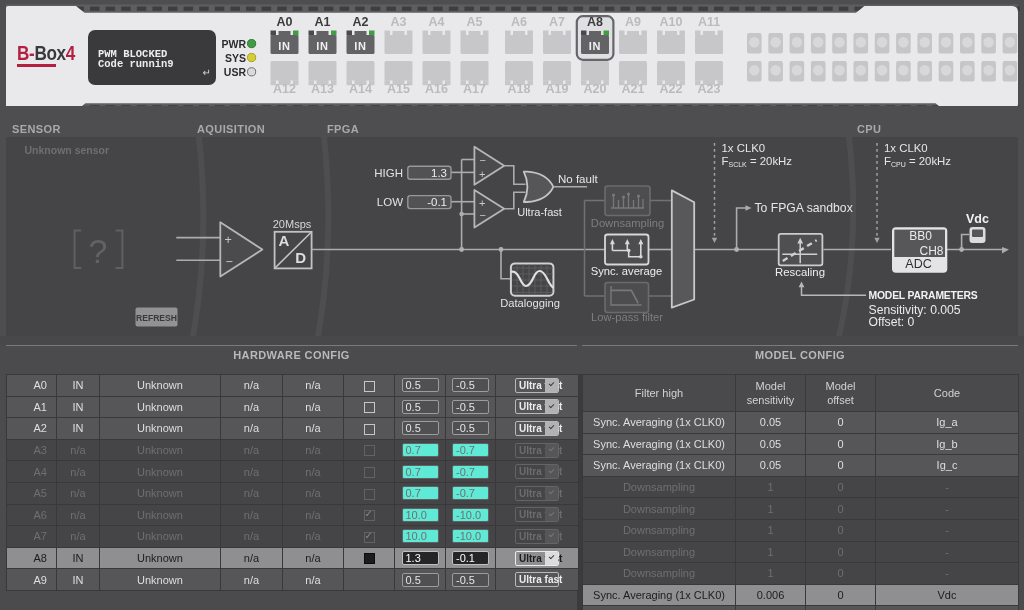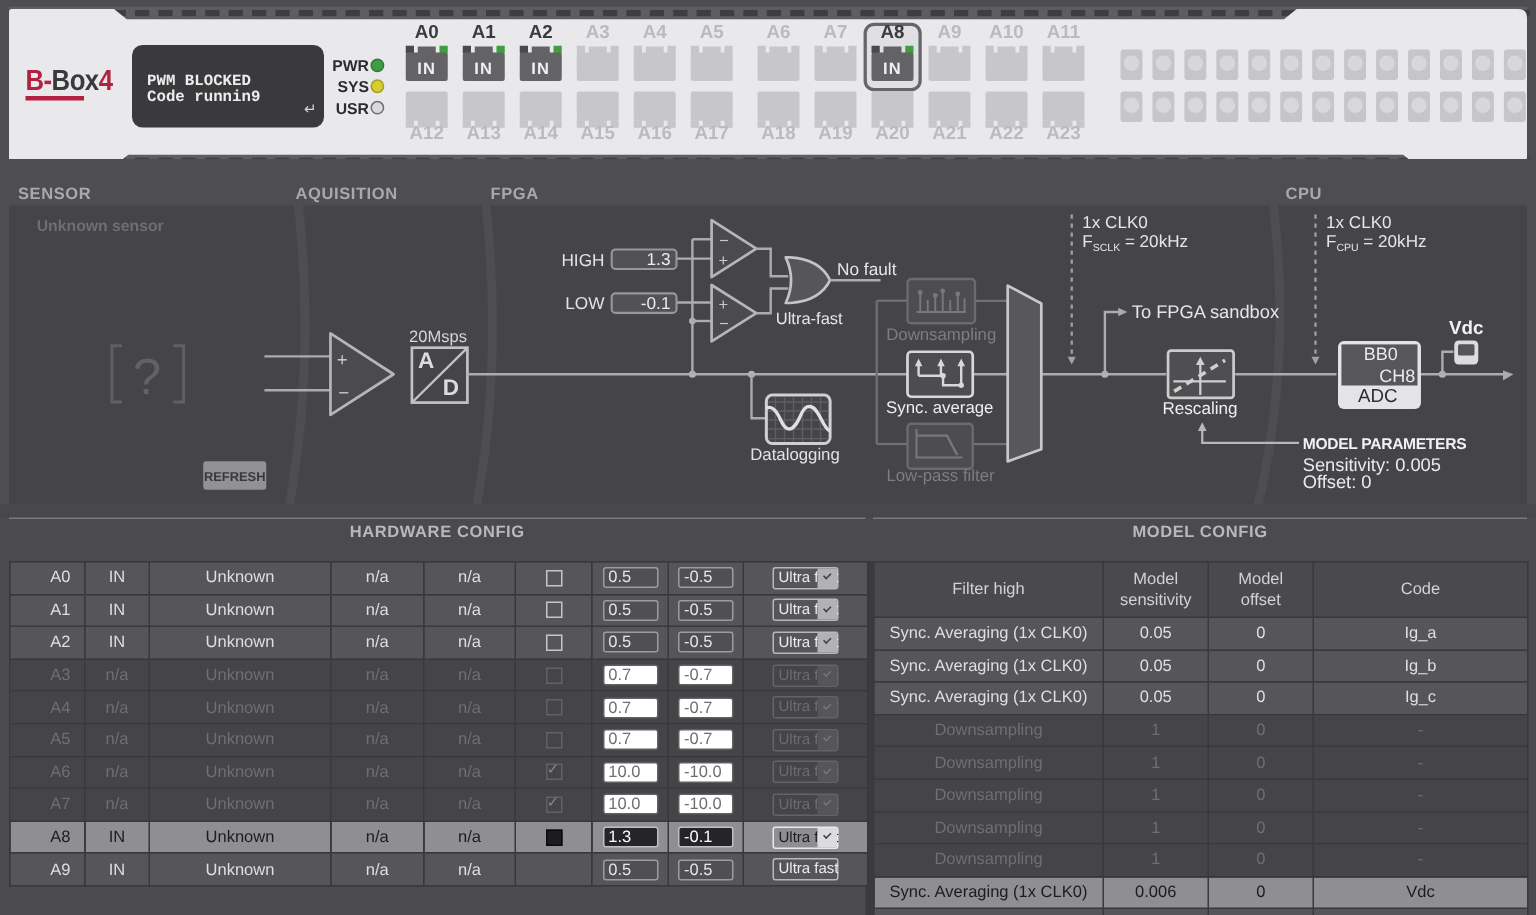--- a/index.html
+++ b/index.html
@@ -14,24 +14,24 @@
 .tb tr.off td{background:#454548;color:#6f6f72}
 .tb tr.sel td{background:#8f8f91;color:#1c1c1e}
 .tb td.chan{text-align:right;padding-right:9px}
 .cb{display:inline-block;width:11px;height:11px;vertical-align:middle;border:1.5px solid #c6c6c8;background:transparent}
 .cb.offn,.cb.offc{border-color:#626265}
 .cb.offc{position:relative}
 .cb.offc::after{content:"\2713";position:absolute;left:0px;top:-3px;font-size:10px;color:#8a8a8c}
 .cb.self{border-color:#0c0c0e;background:#1c1c1e}
 .fld{display:inline-block;width:37px;height:14px;border:1px solid #9c9c9e;background:#505052;color:#e4e4e6;
  text-align:left;padding:0 3px;line-height:12px;font-size:11px;border-radius:2px}
-.fld.offn,.fld.offc{border-color:#616164;background:#ffffff;color:#707073}
+.fld.offn,.fld.offc{border-color:#616164;background:#5eead4;color:#707073}
 .fld.self{border-color:#bfbfc1;background:#252527;color:#fdfdfd}
 .dd{display:inline-block;position:relative;width:44px;height:15px;border:1px solid #b8b8ba;border-radius:2px;
- text-align:left;padding:1px 0 0 3px;font-size:10px;font-weight:normal;color:#ececee;line-height:12px}
+ text-align:left;padding:1px 0 0 3px;font-size:10px;font-weight:bold;color:#ececee;line-height:12px}
 .dd .ddb{position:absolute;right:0;top:0;width:13px;height:13px;background:#b2b2b4;border-radius:0 1px 1px 0}
 .dd .ddb i{position:absolute;left:3.5px;top:3.5px;width:5px;height:3px;border-left:1.6px solid #3e3e40;
  border-bottom:1.6px solid #3e3e40;transform:rotate(-45deg)}
 .dd.offn .ddb i,.dd.offc .ddb i{border-color:#77777a}
 .dd.offn,.dd.offc{border-color:#646467;color:#6c6c6f}
 .dd.offn .ddb,.dd.offc .ddb{background:#565659;color:#77777a}
 .dd.self{border-color:#eaeaec;color:#1c1c1e;background:#8f8f91}
 .dd.self .ddb{background:#dcdcde;color:#3a3a3c}
 
 </style></head><body>

